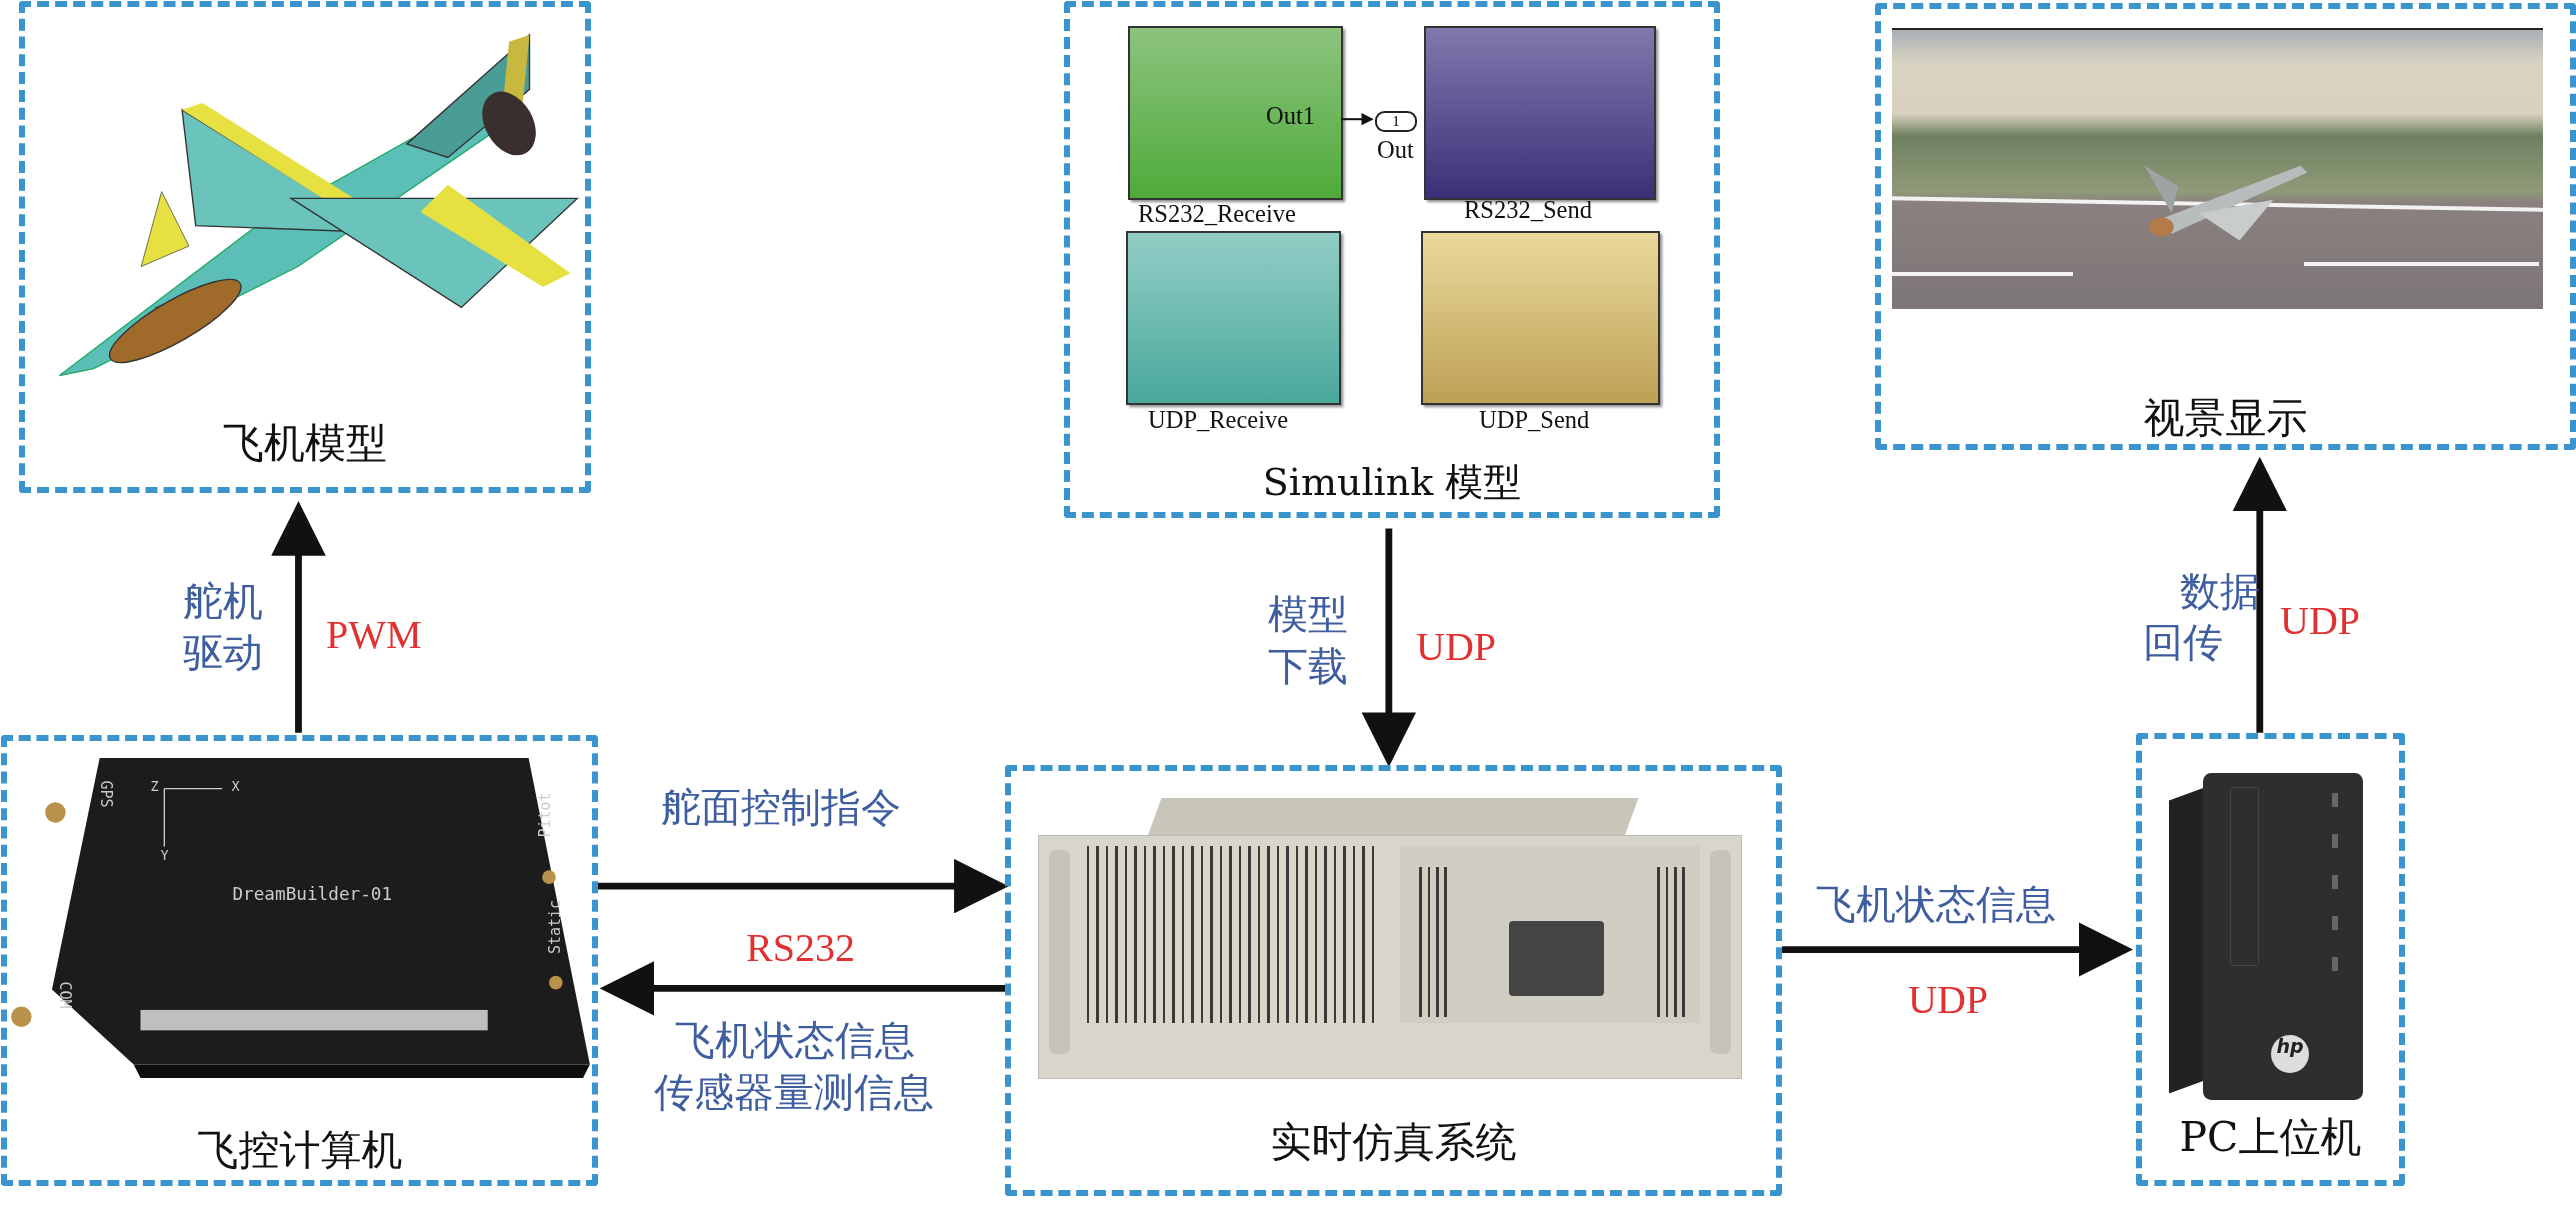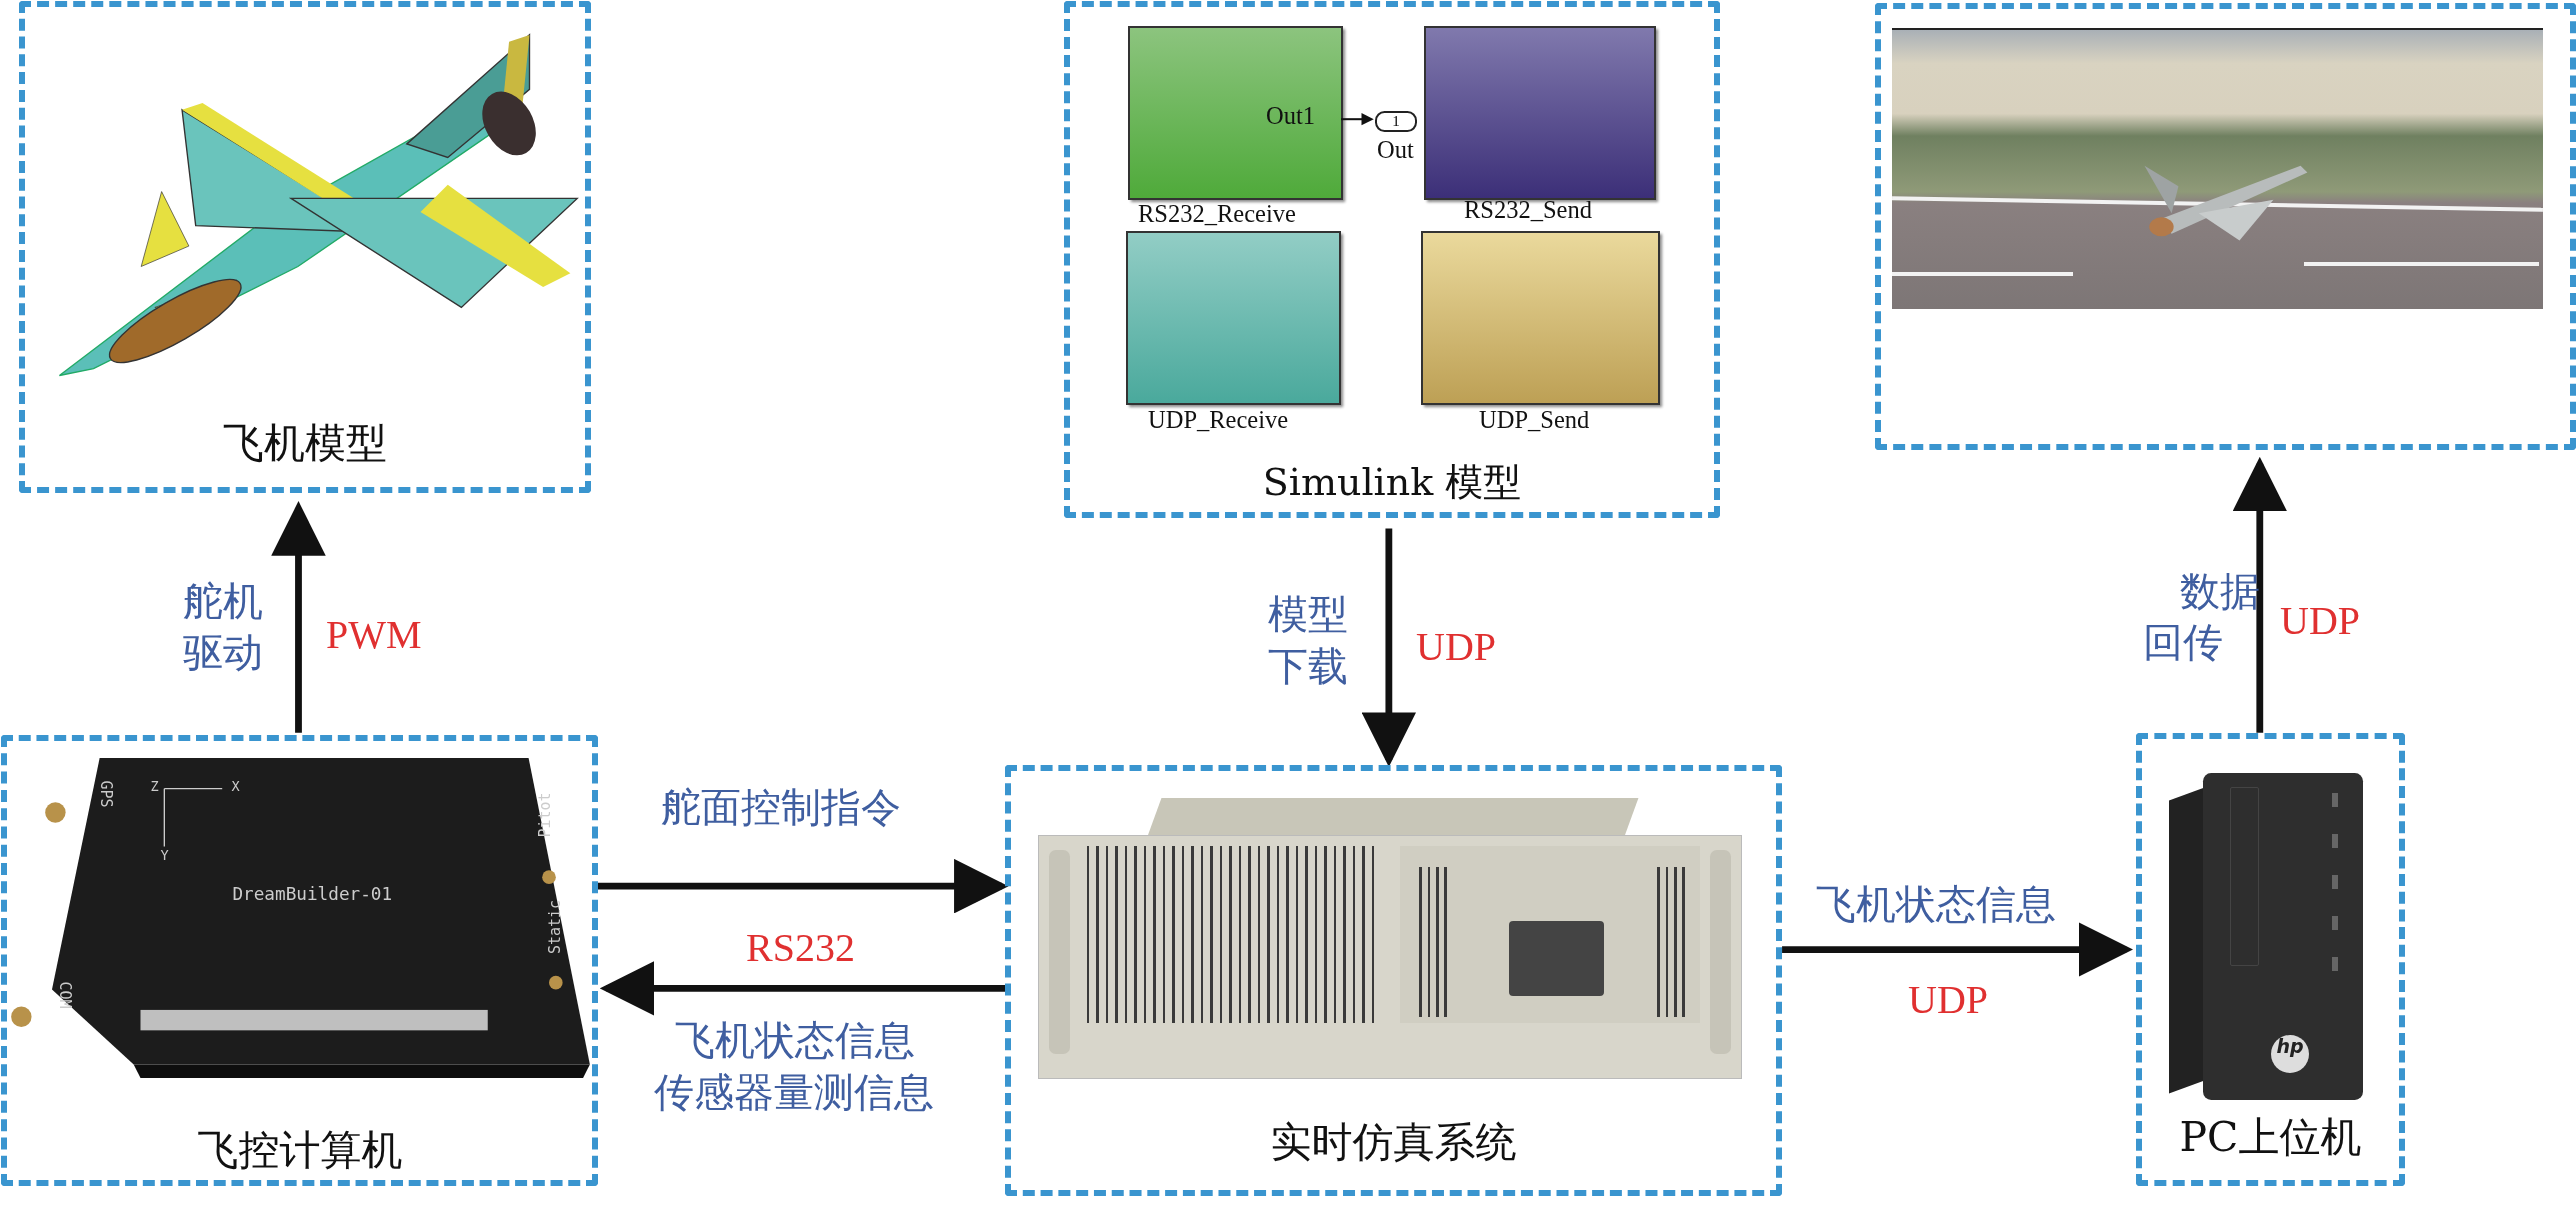--- a/index.html
+++ b/index.html
@@ -78,20 +78,21 @@
     <div style="position:absolute;left:0;top:172px;width:100%;height:4.1px;background:#f2f2f2;transform:rotate(1deg);"></div>
     <div style="position:absolute;left:0;top:242px;width:181px;height:4.1px;background:#f2f2f2;"></div>
     <div style="position:absolute;left:412px;top:232px;width:235px;height:4.1px;background:#f2f2f2;"></div>
     <svg width="273" height="95" style="position:absolute;left:211px;top:129px;" viewBox="0 0 400 140">
       <polygon points="60,10 100,80 110,40" fill="#9ea3a3"></polygon>
       <polygon points="80,90 290,10 300,20 100,110" fill="#b8bcbc"></polygon>
       <polygon points="140,80 250,60 200,120" fill="#c8cccc"></polygon>
       <ellipse cx="85" cy="100" rx="18" ry="14" fill="#b37a4a"></ellipse>
     </svg>
   </div>
+  <div class="cap" style="top:382px;">视景显示</div>
 </div>
 
 <div class="box" style="left:1.4px;top:735px;width:597px;height:451px;">
   <svg width="579" height="320" style="position:absolute;left:3.4px;top:17px;" viewBox="0 0 850 470">
     <polygon points="130,0 760,0 850,450 180,450 60,340" fill="#1c1c1c"></polygon>
     <polygon points="180,450 850,450 840,470 190,470" fill="#0e0e0e"></polygon>
     <rect x="190" y="370" width="510" height="30" fill="#bfbfbf"></rect>
     <circle cx="65" cy="80" r="15" fill="#b8924a"></circle>
     <circle cx="15" cy="380" r="15" fill="#b8924a"></circle>
     <circle cx="790" cy="175" r="10" fill="#b8924a"></circle>

